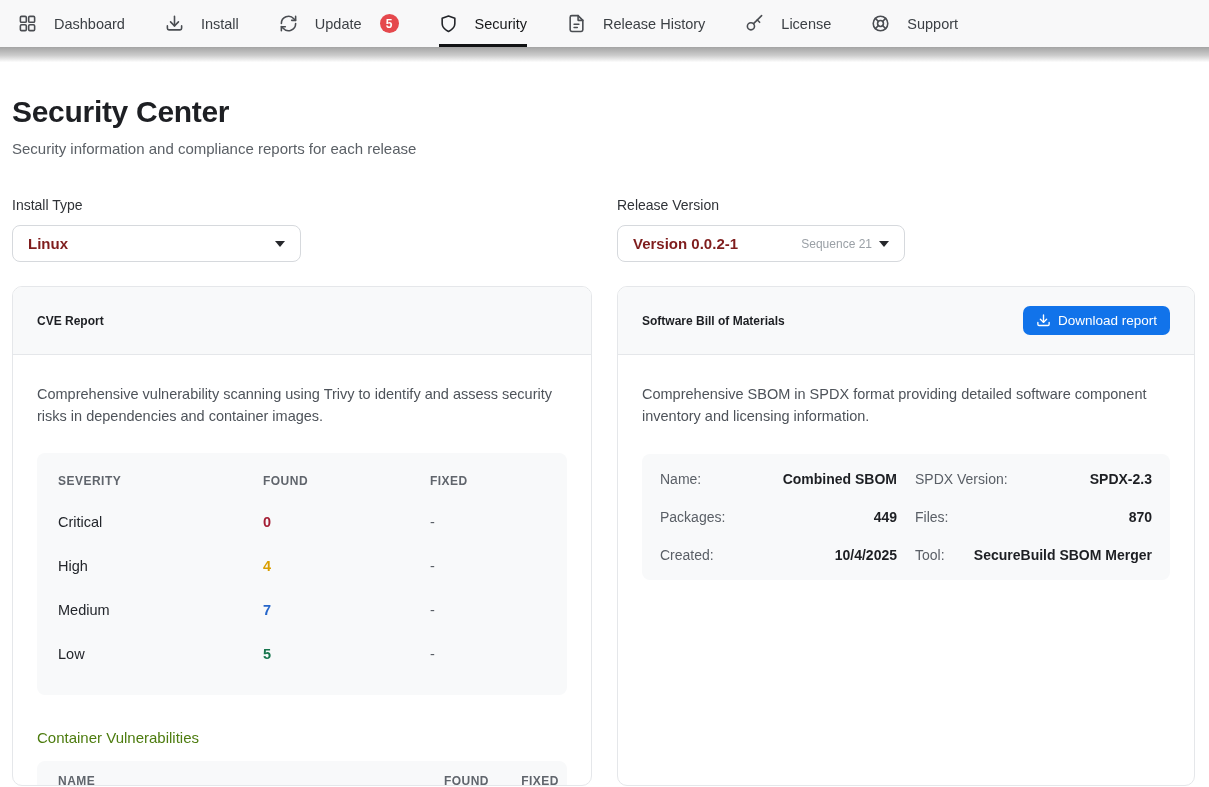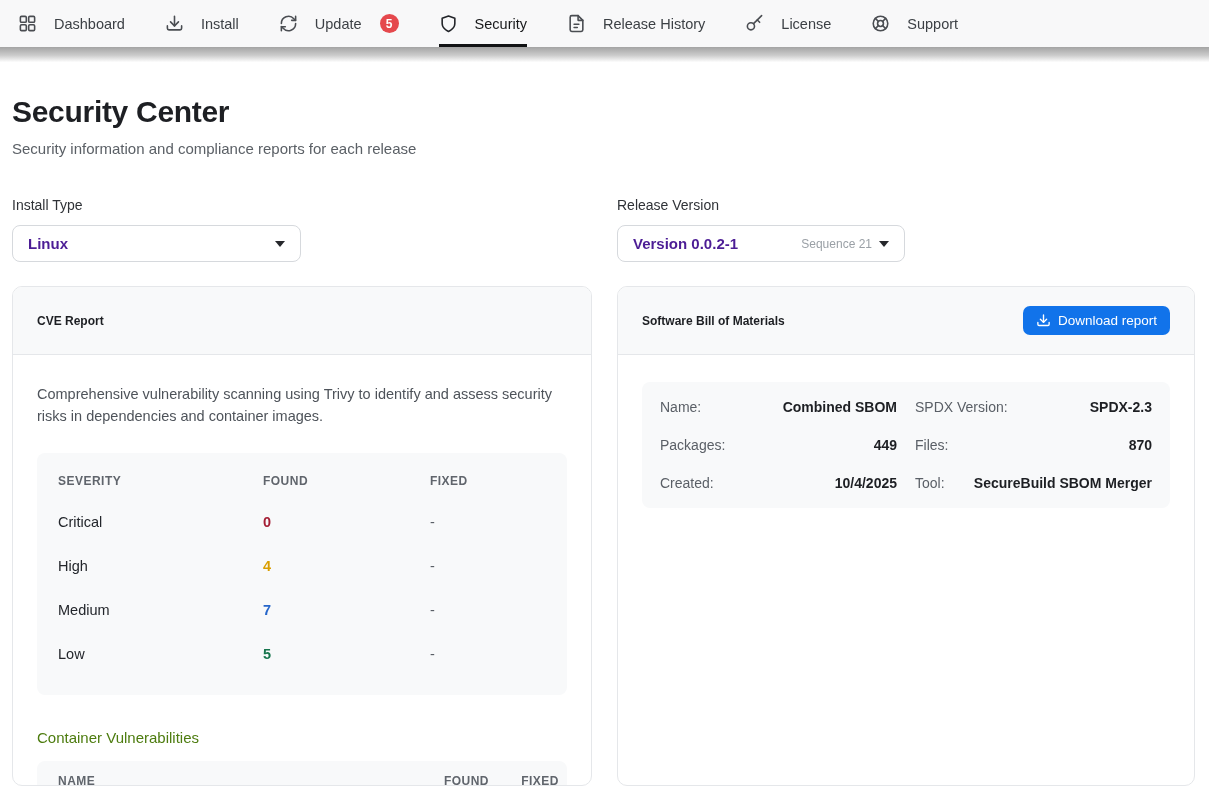--- a/index.html
+++ b/index.html
@@ -75,21 +75,21 @@
     height: 37px;
     background: #fff;
     border: 1px solid #d6d9dd;
     border-radius: 8px;
     display: flex;
     align-items: center;
     justify-content: space-between;
     padding: 0 15px;
     cursor: pointer;
   }
-  .select-box .sel-value { font-size: 15px; font-weight: 700; color: #4c1d95; }
+  .select-box .sel-value { font-size: 15px; font-weight: 700; color: #7f1d1d; }
   .select-install { width: 289px; }
   .select-release { width: 288px; }
   .sel-right { display: flex; align-items: center; gap: 7px; }
   .sel-seq { font-size: 12px; color: #9aa0a6; }
   .caret { color: #26282c; }
 
   
   .cards { display: flex; gap: 25px; margin-top: 24px; height: 500px; }
   .card {
     background: #fff;
@@ -355,20 +355,21 @@
             <svg width="15" height="15" viewBox="0 0 24 24" fill="none" stroke="#fff" stroke-width="2.2" stroke-linecap="round" stroke-linejoin="round">
                 <path d="M21 15v3a2 2 0 0 1-2 2H5a2 2 0 0 1-2-2v-3"></path>
                 <polyline points="7 10 12 15 17 10"></polyline>
                 <line x1="12" y1="3" x2="12" y2="15"></line>
               </svg>
           </span>
           <span>Download report</span>
         </button>
       </div>
       <div class="card-body">
+        <p class="card-desc">Comprehensive SBOM in SPDX format providing detailed software component inventory and licensing information.</p>
 
         <div class="sbom-details">
           <div class="detail-pair">
             <span class="detail-label">Name:</span>
             <span class="detail-value">Combined SBOM</span>
           </div>
           <div class="detail-pair">
             <span class="detail-label">SPDX Version:</span>
             <span class="detail-value">SPDX-2.3</span>
           </div>

